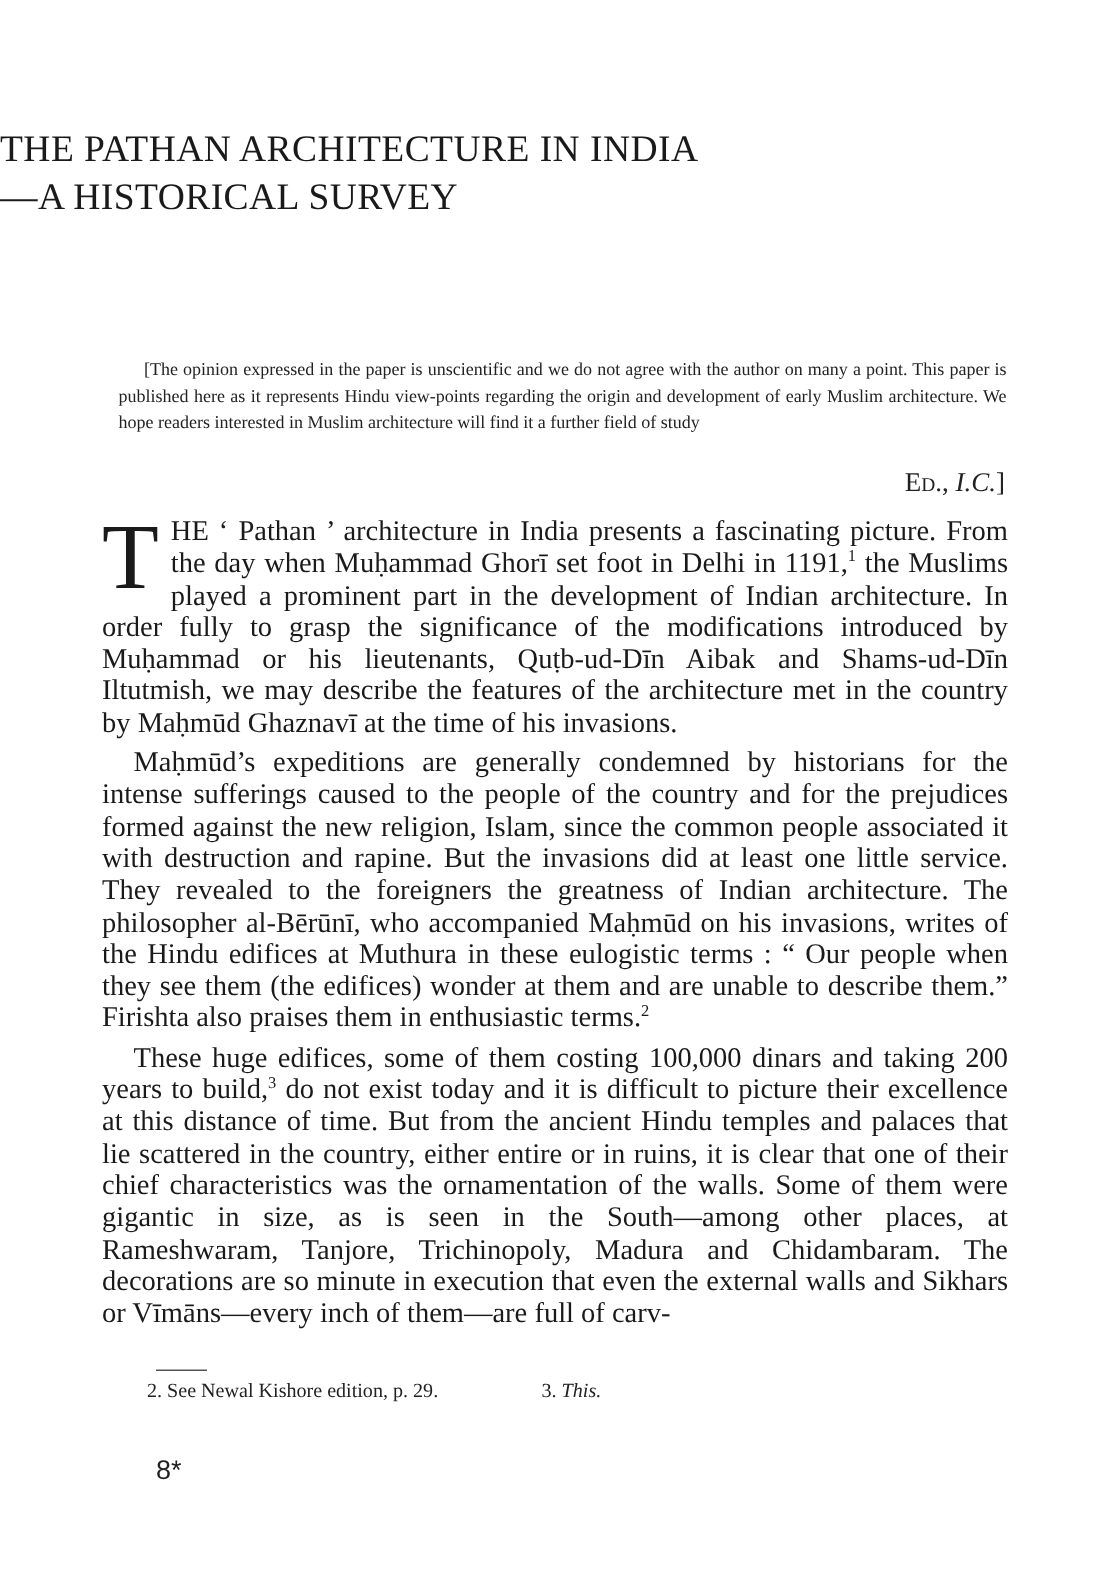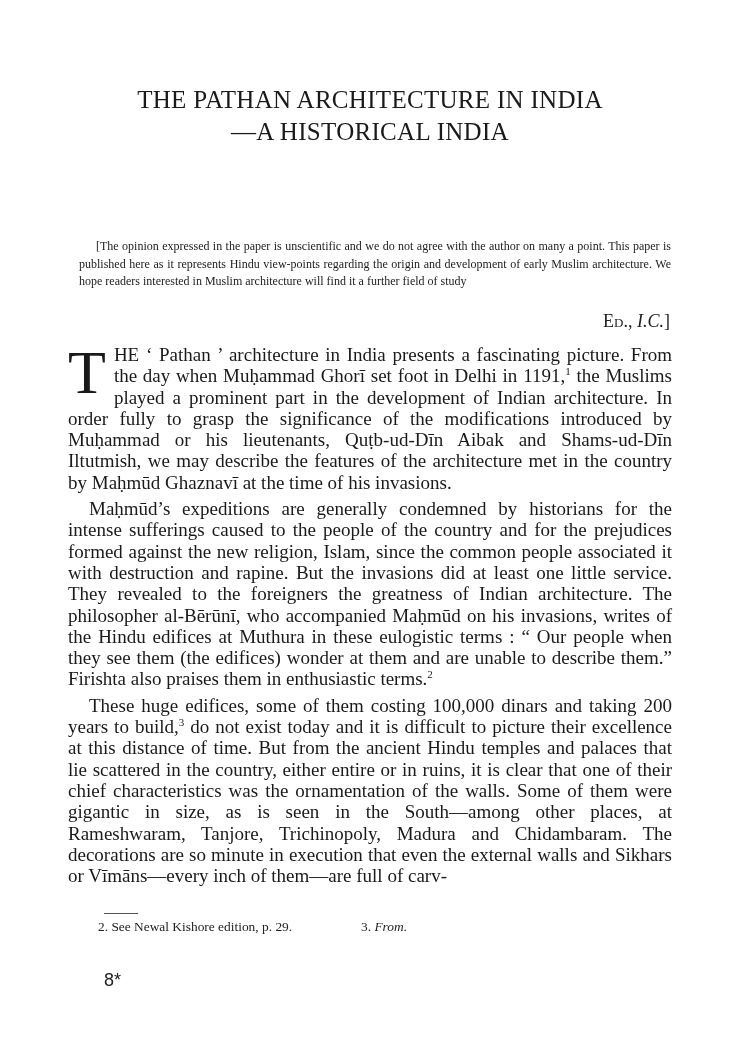--- a/index.html
+++ b/index.html
@@ -1,21 +1,21 @@
 <!DOCTYPE html>
 <html><head>
 <meta charset="utf-8">
 <style>
   html, body { margin: 0; padding: 0; background: #ffffff; }
   body {
     width: 740px; height: 1046px; position: relative; overflow: hidden;
     font-family: "Liberation Serif", "DejaVu Serif", serif; color: #1a1a1a;
   }
   .title {
-    position: absolute; left: 0; width: 740px; text-align: center;
+    position: absolute; left: 0; width: 740px; 
     font-size: 25px; letter-spacing: 0.3px; line-height: 30px; font-weight: normal;
   }
   .title.l1 { top: 68px; }
   .title.l2 { top: 100px; }
 
   .ed-note {
     position: absolute; left: 79px; width: 592px; top: 238px;
     font-size: 12px; line-height: 17.6px; text-align: justify; color: #222;
   }
   .ed-note p { margin: 0; text-indent: 17px; }
@@ -49,21 +49,21 @@
   .fn-row .fn2 { width: 263px; }
   .sig {
     position: absolute; left: 104px; top: 970px; font-size: 18px;
     font-family: "Liberation Sans", "DejaVu Sans", sans-serif; color: #222;
   }
 </style>
 </head>
 <body>
 
 <h1 class="title l1">THE PATHAN ARCHITECTURE IN INDIA</h1>
-<h1 class="title l2">—A HISTORICAL INDIA</h1>
+<h1 class="title l2">—A HISTORICAL SURVEY</h1>
 
 <div class="ed-note">
   <p>[The opinion expressed in the paper is unscientific and we do not agree with the author on many a point. This paper is published here as it represents Hindu view-points regarding the origin and development of early Muslim architecture. We hope readers interested in Muslim architecture will find it a further field of study</p>
 </div>
 <div class="ed-sign">
   <span class="smallcap">Ed.,</span>
   <span class="ital">I.C.</span><span>]</span>
 </div>
 
 <div class="body-text">
@@ -76,17 +76,17 @@
   <p>
     <span>These huge edifices, some of them costing 100,000 dinars and taking 200 years to build,</span><sup>3</sup><span> do not exist today and it is difficult to picture their excellence at this distance of time. But from the ancient Hindu temples and palaces that lie scattered in the country, either entire or in ruins, it is clear that one of their chief characteristics was the ornamentation of the walls. Some of them were gigantic in size, as is seen in the South—among other places, at Rameshwaram, Tanjore, Trichinopoly, Madura and Chidambaram. The decorations are so minute in execution that even the external walls and Sikhars or Vīmāns—every inch of them—are full of carv-</span>
   </p>
 </div>
 
 <div class="rule"></div>
 
 <div class="footnotes">
   <div class="fn-row">
     <span class="fn2">2. See Newal Kishore edition, p. 29.</span>
-    <span><span>3. </span><span class="ital">From.</span></span>
+    <span><span>3. </span><span class="ital">This.</span></span>
   </div>
 </div>
 
 <div class="sig">8*</div>
 
 </body></html>

